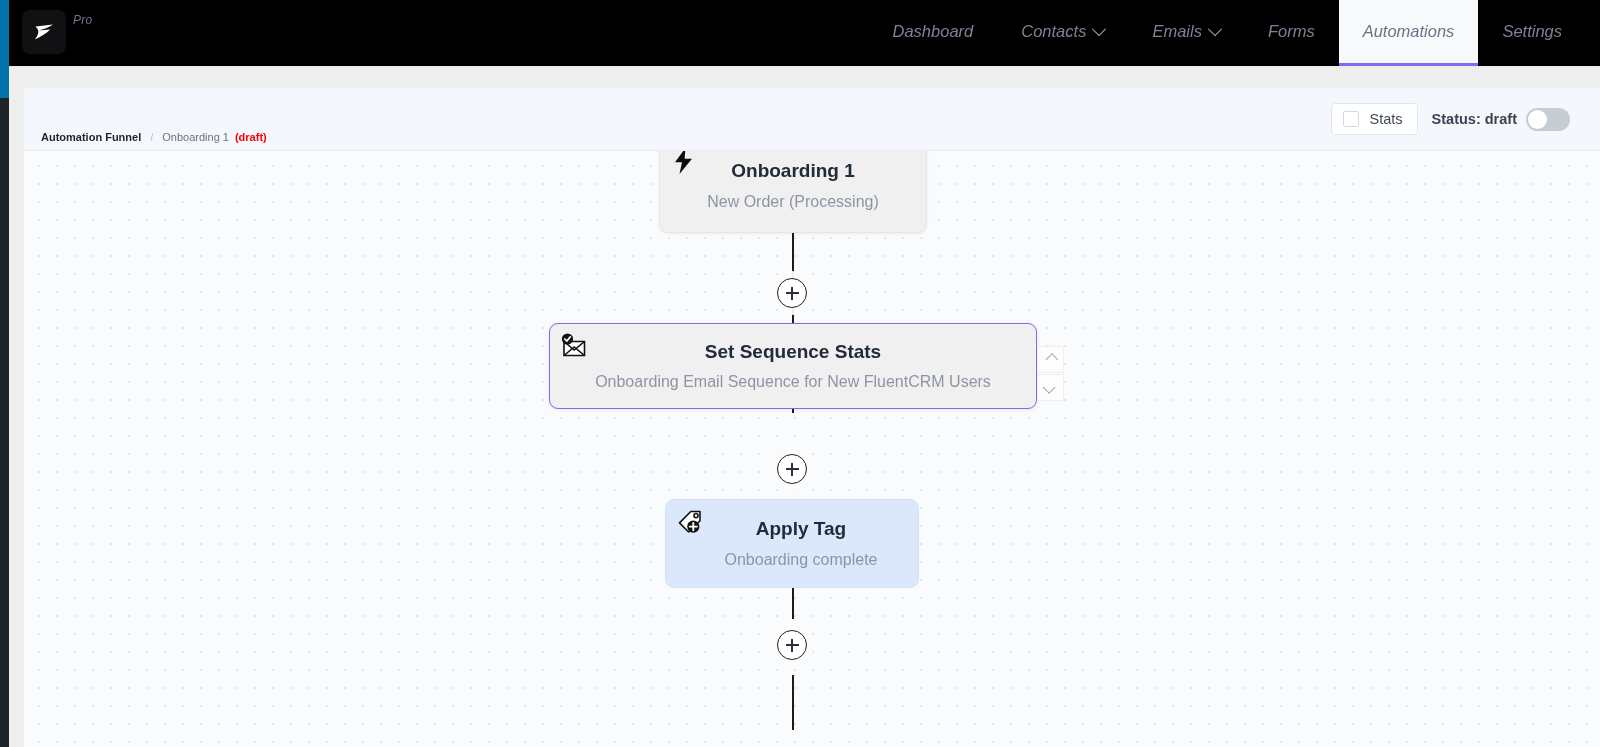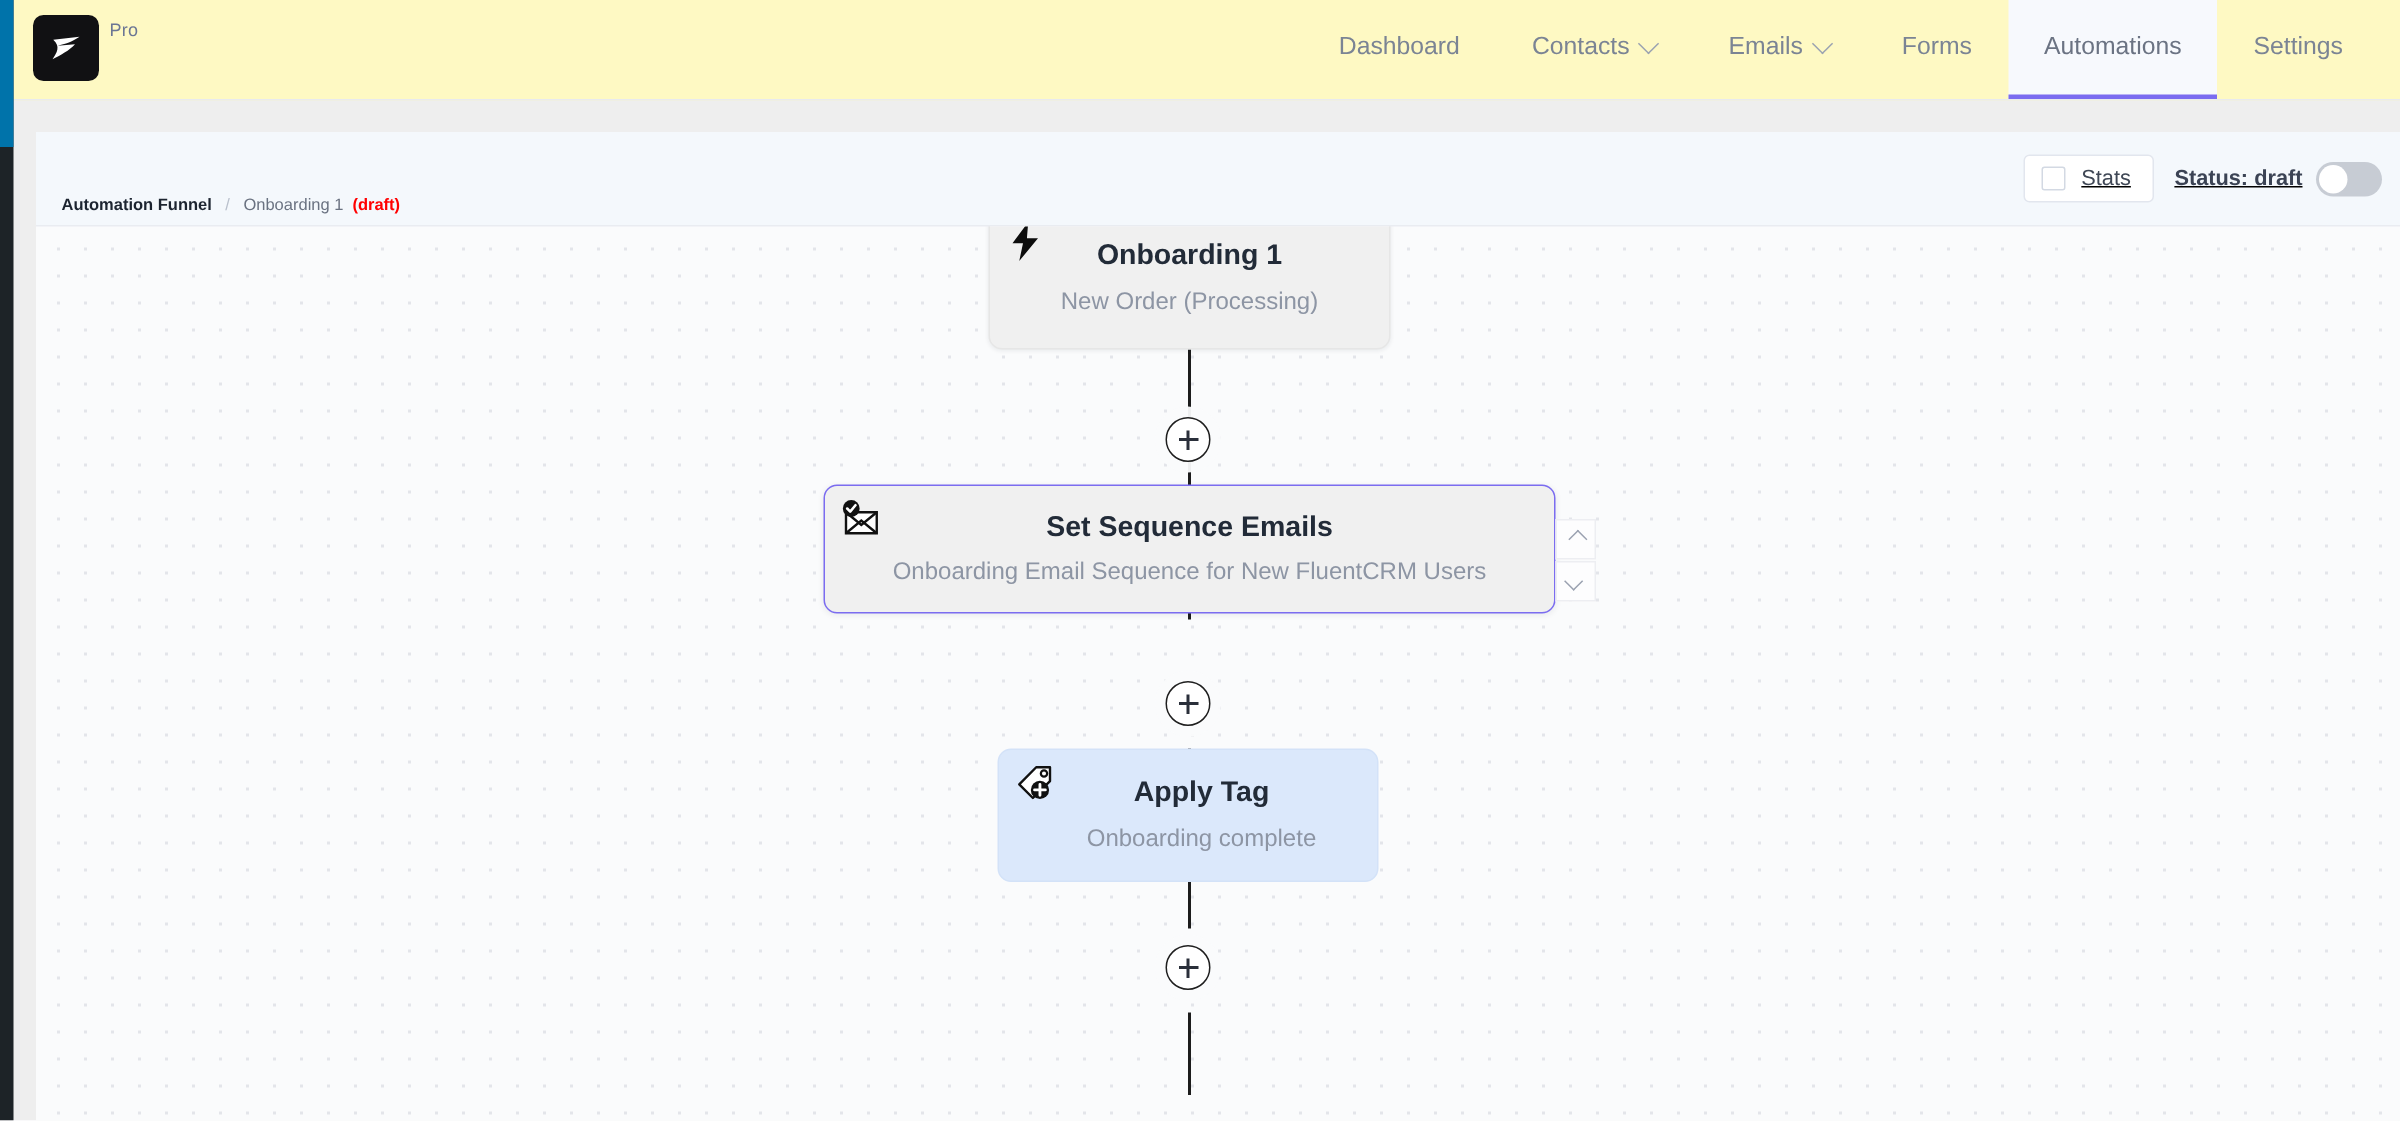--- a/index.html
+++ b/index.html
@@ -37,23 +37,24 @@
     height: 98px;
     background: #0073aa;
   }
 
   
   .topbar {
     position: absolute;
     left: 9px; top: 0;
     width: 1591px;
     height: 66px;
-    background: #fef9c3;
+    background: #000000;
     border-bottom: 1px solid #e8eaee;
     z-index: 30;
+    font-style: italic;
   }
   .brand {
     position: absolute;
     left: 13px; top: 10px;
     display: flex;
     align-items: flex-start;
   }
   .brand-logo {
     width: 44px;
     height: 44px;
@@ -131,26 +132,25 @@
   .crumb-sep { color: #b9c0cc; }
   .crumb-name { color: #6a7281; }
   .crumb-state {
     color: #ff0000;
     font-weight: bold;
     margin-left: -3px;
     margin-top: 36px;
   }
   .header-right {
     position: absolute;
-    right: 12px; top: 0;
+    right: 30px; top: 0;
     height: 62px;
     display: flex;
     align-items: center;
     gap: 14px;
-    text-decoration: underline;
   }
   .stats-btn {
     display: flex;
     align-items: center;
     gap: 11px;
     height: 30px;
     padding: 0 14px 0 11px;
     background: #ffffff;
     border: 1px solid #e2e6ee;
     border-radius: 4px;
@@ -407,21 +407,21 @@
         <div class="node node-selected" style="left:525px; top:172px; width:488px; height:86px;">
           <div class="node-icon">
             <svg width="28" height="26" viewBox="0 0 28 26" aria-hidden="true">
               <path d="M4 8.5 L24.5 8.5 L24.5 22.5 L4 22.5 Z" fill="#ffffff" stroke="#111111" stroke-width="1.6"></path>
               <path d="M4 22.5 L14.2 14 L24.5 22.5" fill="none" stroke="#111111" stroke-width="1.6"></path>
               <path d="M4 8.5 L14.2 17 L24.5 8.5" fill="none" stroke="#111111" stroke-width="1.6"></path>
               <circle cx="7.5" cy="6" r="5.6" fill="#111111"></circle>
               <path d="M4.8 6 L6.8 8.1 L10.3 3.8" fill="none" stroke="#ffffff" stroke-width="1.7" stroke-linecap="round" stroke-linejoin="round"></path>
             </svg>
           </div>
-          <div class="node-title">Set Sequence Emails</div>
+          <div class="node-title">Set Sequence Stats</div>
           <div class="node-sub">Onboarding Email Sequence for New FluentCRM Users</div>
           <div class="node-arrows" style="right:-26px;">
             <div class="arrow-btn arrow-up">
               <i></i>
             </div>
             <div class="arrow-btn arrow-down">
               <i></i>
             </div>
           </div>
         </div>

